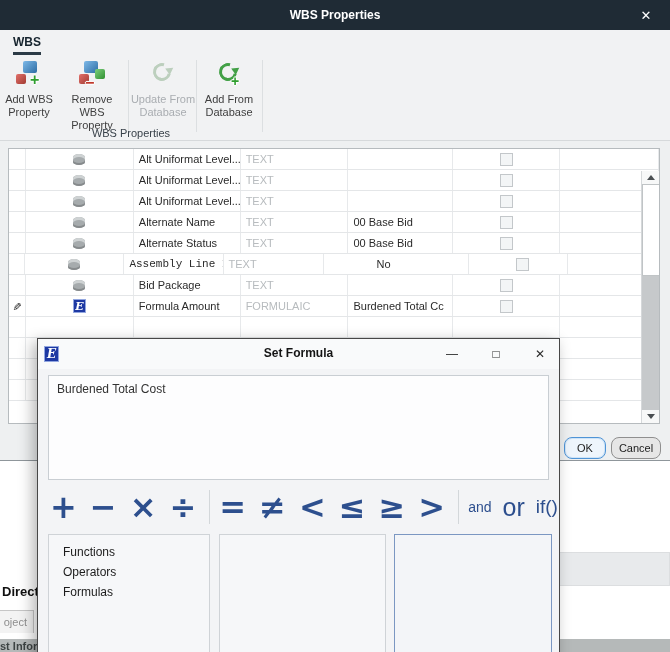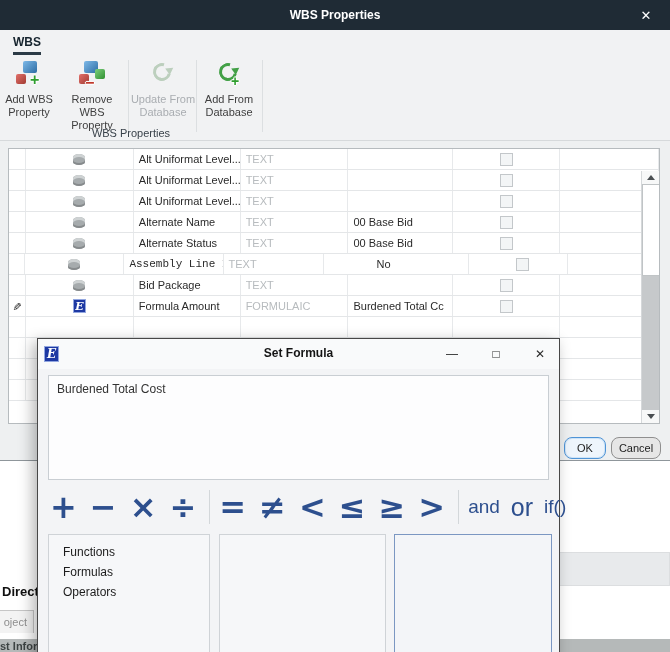--- a/index.html
+++ b/index.html
@@ -101,21 +101,21 @@
   .f-eicon { position:absolute; left:6px; top:7px; width:15px; height:16px; line-height:15px; font-size:12px; }
   .f-title { position:absolute; left:0; right:0; top:7px; text-align:center; font-size:12px; font-weight:bold; color:#141414; }
   .f-controls { position:absolute; right:4px; top:0; height:30px; display:flex; }
   .f-ctl { width:30px; height:30px; display:flex; align-items:center; justify-content:center;
            font-size:12px; color:#2b2b2b; margin-left:14px; cursor:pointer; }
   .f-text { position:absolute; left:10px; top:36px; width:501px; height:105px; background:#fdfdfe;
             border:1px solid #c9ced3; padding:6px 8px; font-size:12px; color:#333; }
   .op-row { position:absolute; left:12px; top:146px; height:44px; display:flex; align-items:center; }
   .op { color:#2d4f8e; cursor:pointer; }
   .op.sym { font-family:"DejaVu Sans", sans-serif; font-size:32px; font-weight:bold; margin-right:13px; line-height:40px; }
-  .op.word-sm { font-size:19px; margin-right:11px; }
+  .op.word-sm { font-size:14px; margin-right:11px; }
   .op.word-lg { font-size:25px; margin-right:11px; }
   .op.word-md { font-size:19px; margin-right:0; }
   .op-sep { width:1px; height:34px; background:#d3d7da; margin:0 9px 0 0; }
   .panel { position:absolute; top:195px; height:150px; background:#f6f7f9; border:1px solid #cfd3d7; }
   .panel.p-cat { left:10px; width:162px; }
   .panel.p-mid { left:181px; width:167px; }
   .panel.p-right { left:356px; width:158px; border:1px solid #7b97c2; background:#f3f5f8; }
   .cat-item { padding-left:14px; height:20px; line-height:20px; font-size:12px; color:#1c1c1c; cursor:pointer; }
   .p-cat .cat-item:first-child { margin-top:7px; }
 </style>
@@ -396,20 +396,20 @@
         <div class="op sym">≤</div>
         <div class="op sym">≥</div>
         <div class="op sym">&gt;</div>
         <div class="op-sep"></div>
         <div class="op word-sm">and</div>
         <div class="op word-lg">or</div>
         <div class="op word-md">if()</div>
       </div>
     <div class="panel p-cat" id="category-list">
         <div class="cat-item">Functions</div>
+        <div class="cat-item">Operators</div>
         <div class="cat-item">Formulas</div>
-        <div class="cat-item">Operators</div>
       </div>
     <div class="panel p-mid"></div>
     <div class="panel p-right"></div>
   </div>
 
 </div>
 
 </body></html>

